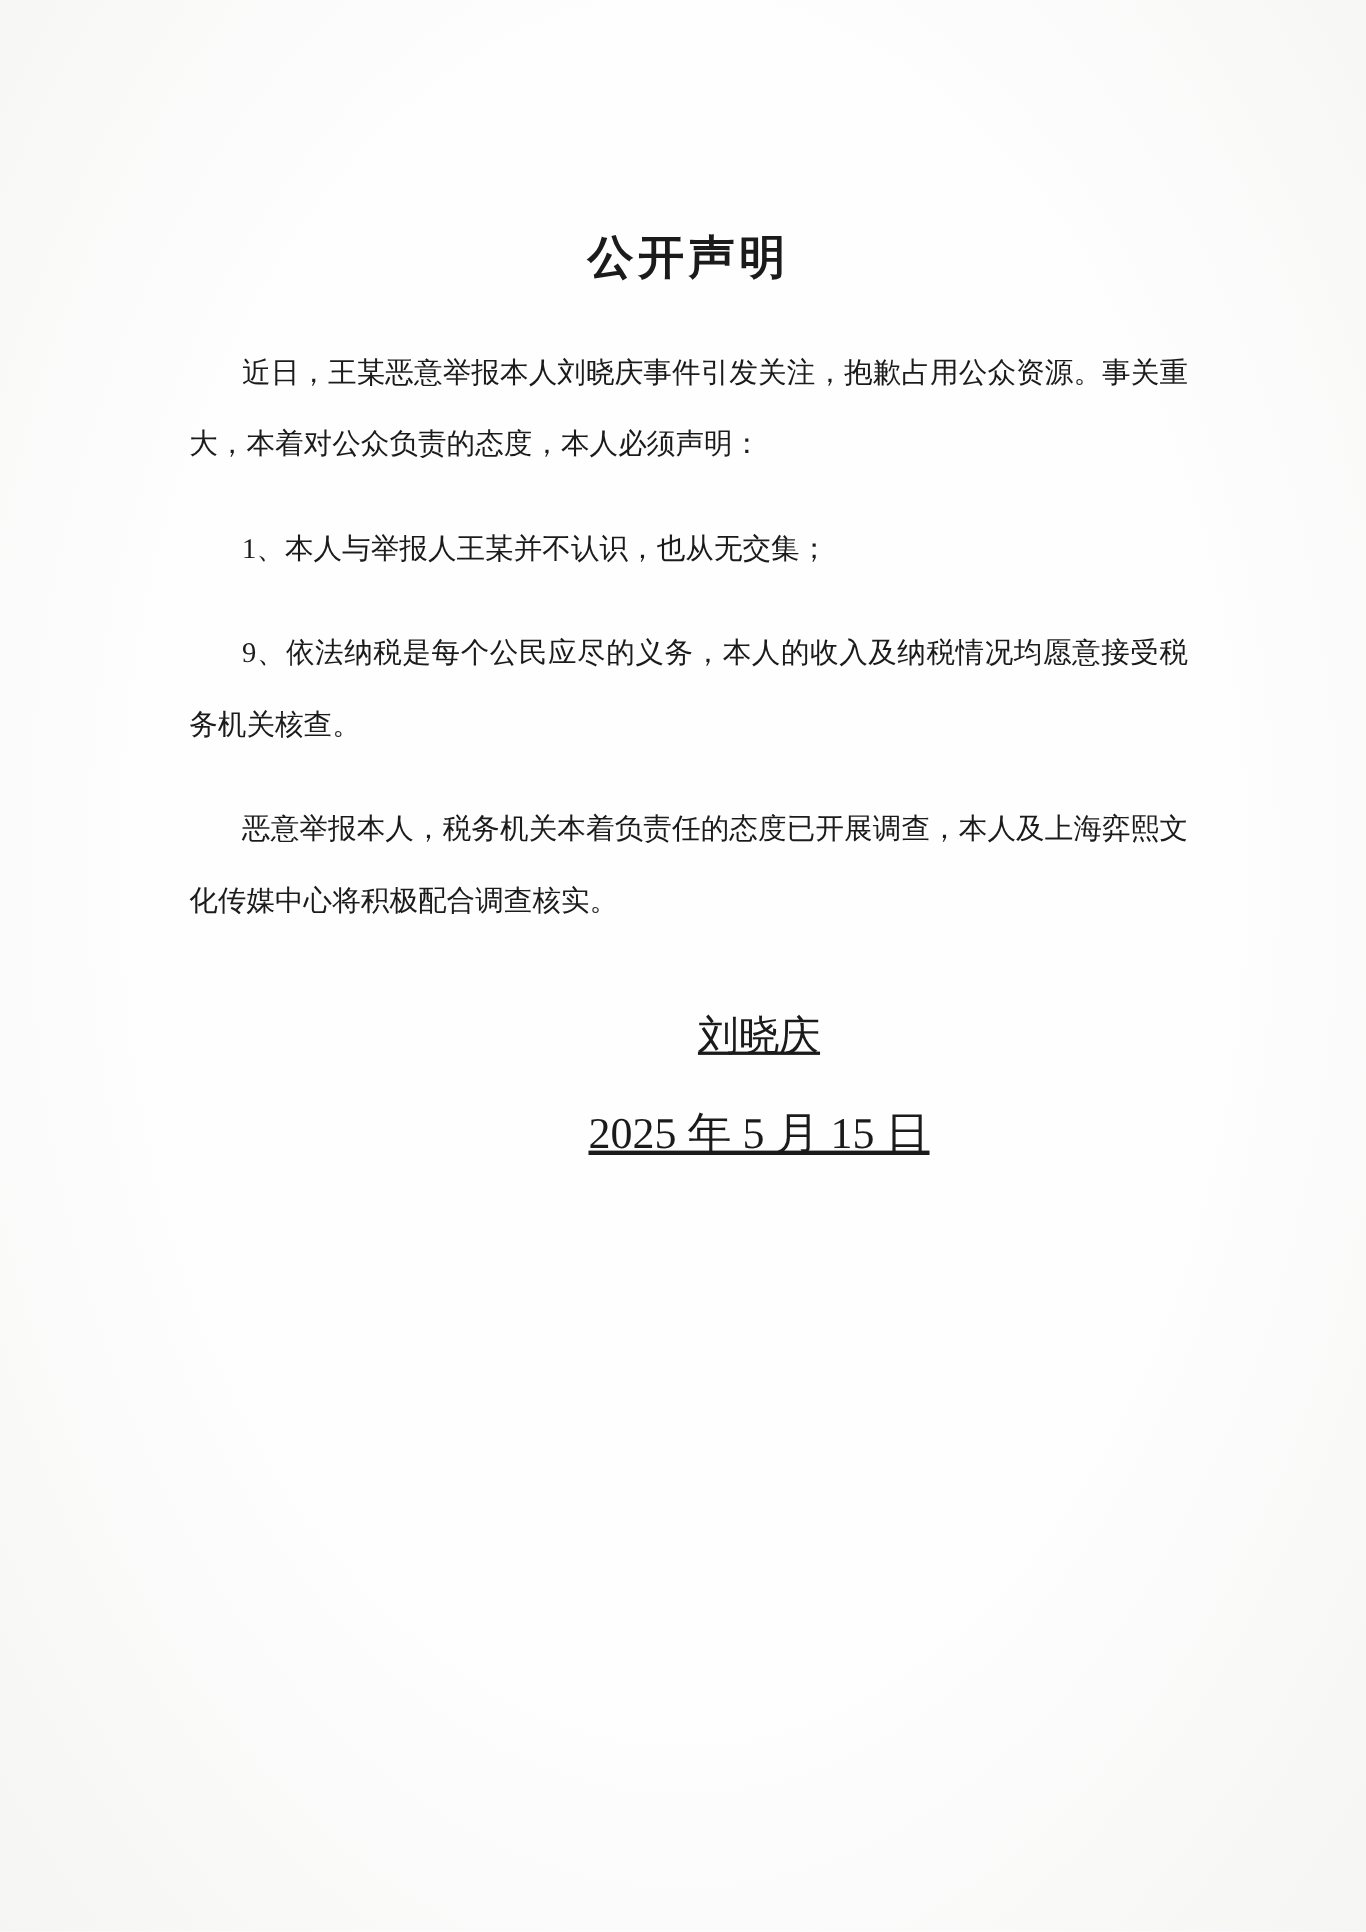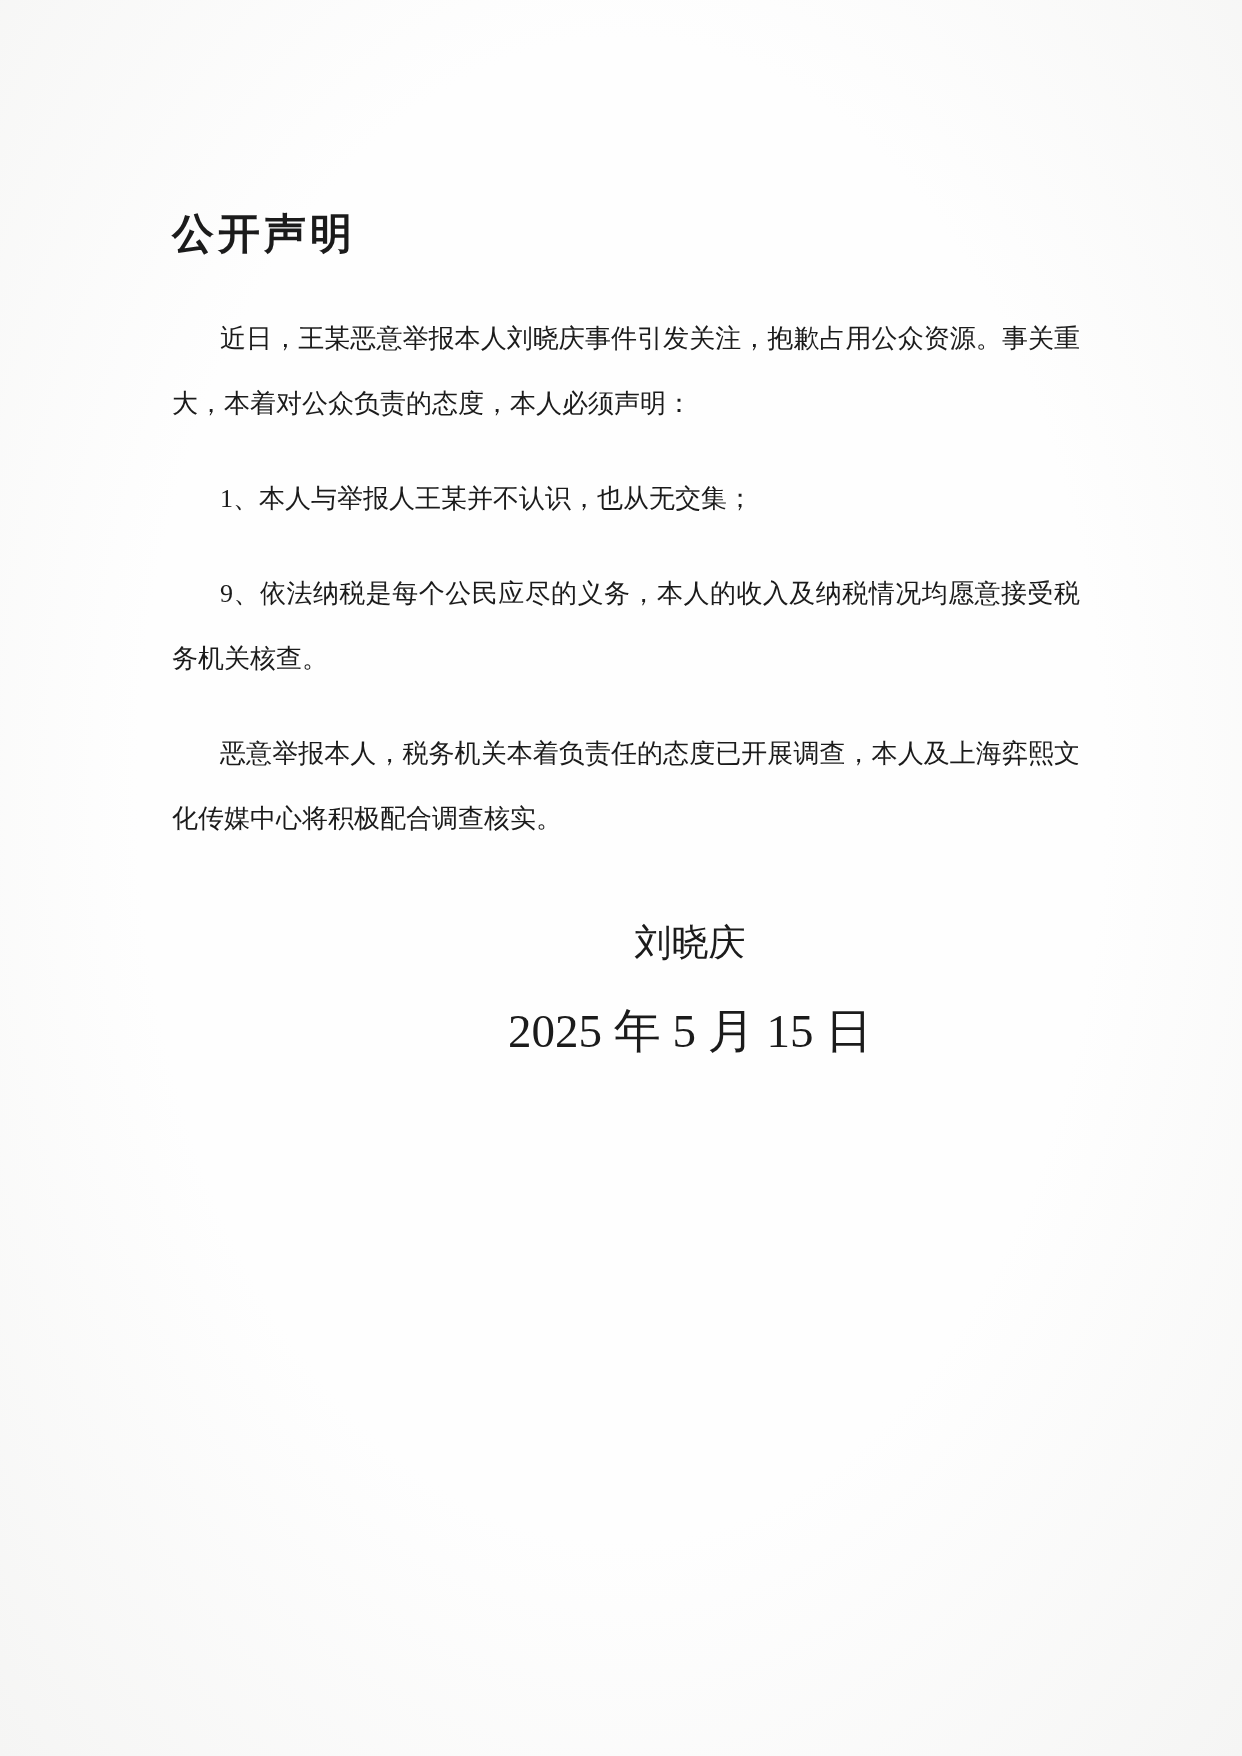--- a/index.html
+++ b/index.html
@@ -15,47 +15,49 @@
     overflow: hidden;
   }
   .page {
     box-sizing: border-box;
     width: 1242px;
     height: 1756px;
     padding: 206px 162px 0 172px;
   }
   .title {
     margin: 0 0 44px 0;
+    text-align: center;
     font-size: 42px;
     font-weight: 700;
     letter-spacing: 4px;
   }
   .para {
     margin: 0 0 30px 0;
     font-size: 26px;
     line-height: 65px;
     text-align: justify;
     text-justify: inter-ideograph;
     text-indent: 48px;
     word-break: break-all;
     overflow-wrap: anywhere;
   }
   .signature-block {
     width: 430px;
     margin: 72px 175px 0 auto;
     text-align: center;
+    text-decoration: underline;
   }
   .signature-name {
     margin: 0 0 48px 0;
     font-size: 37px;
     line-height: 40px;
   }
   .signature-date {
     margin: 4px;
-    font-size: 47px;
+    font-size: 40px;
     line-height: 40px;
   }
 </style>
 </head>
 <body>
 
 <div class="page">
   <h1 class="title">公开声明</h1>
 
   <p class="para">近日，王某恶意举报本人刘晓庆事件引发关注，抱歉占用公众资源。事关重大，本着对公众负责的态度，本人必须声明：</p>

